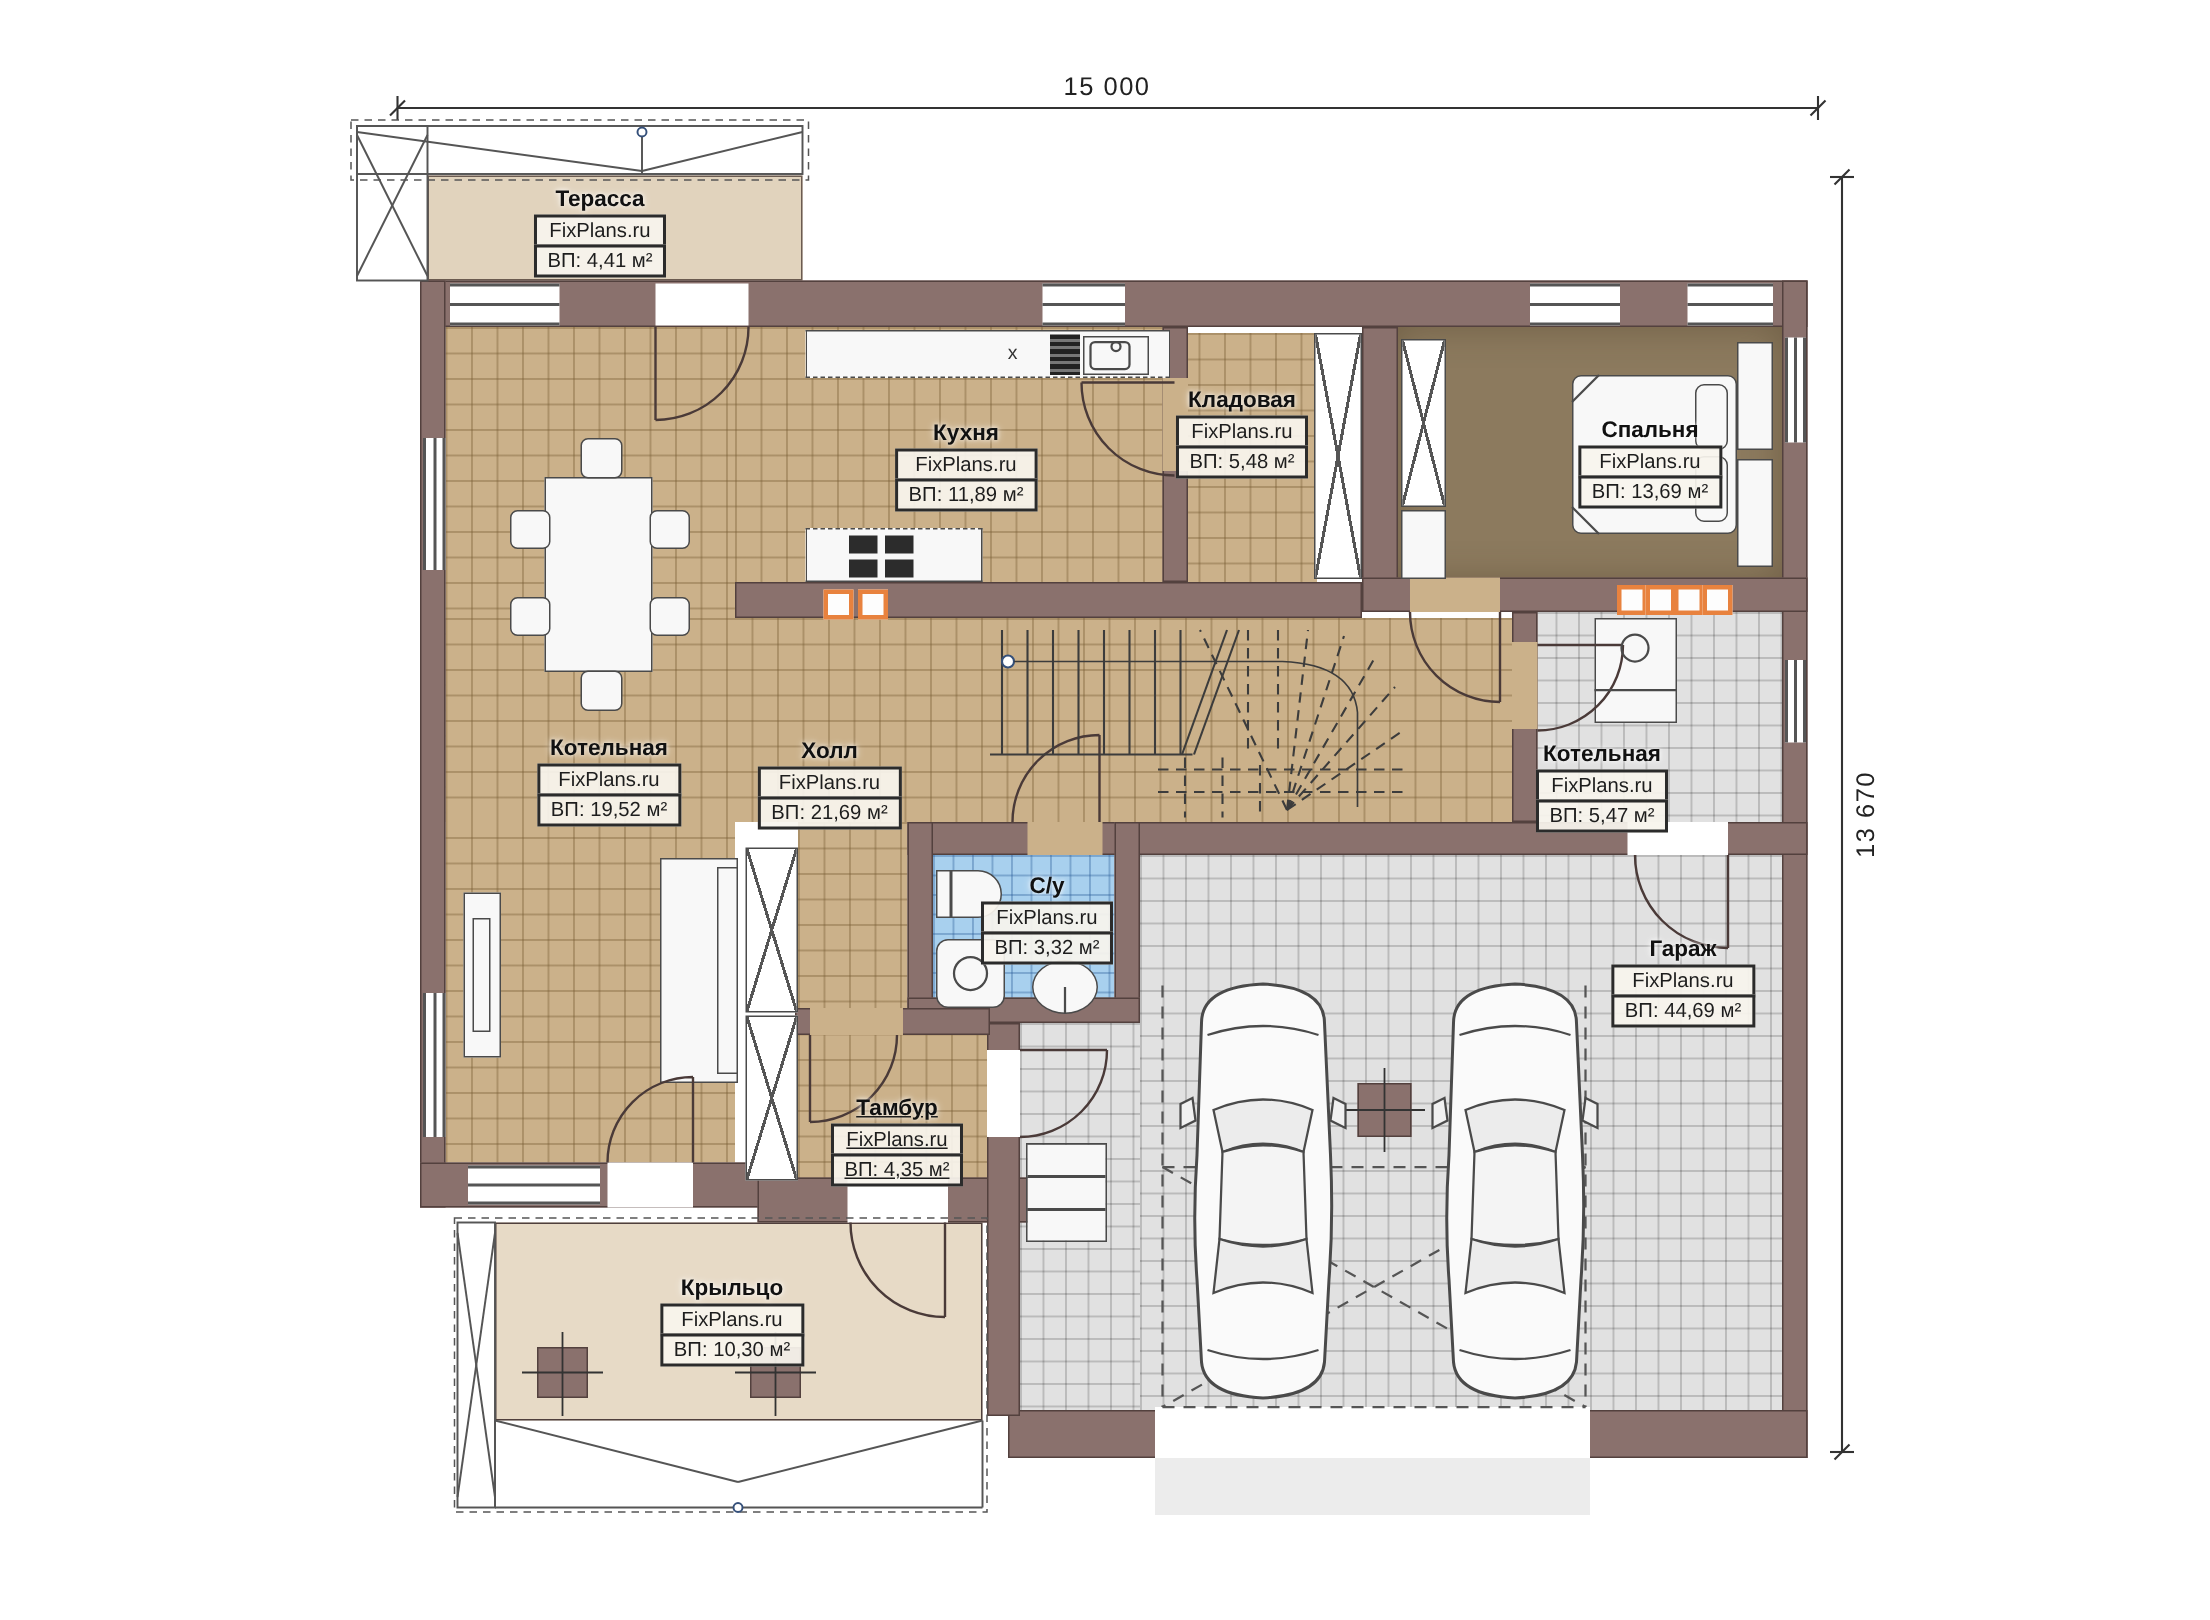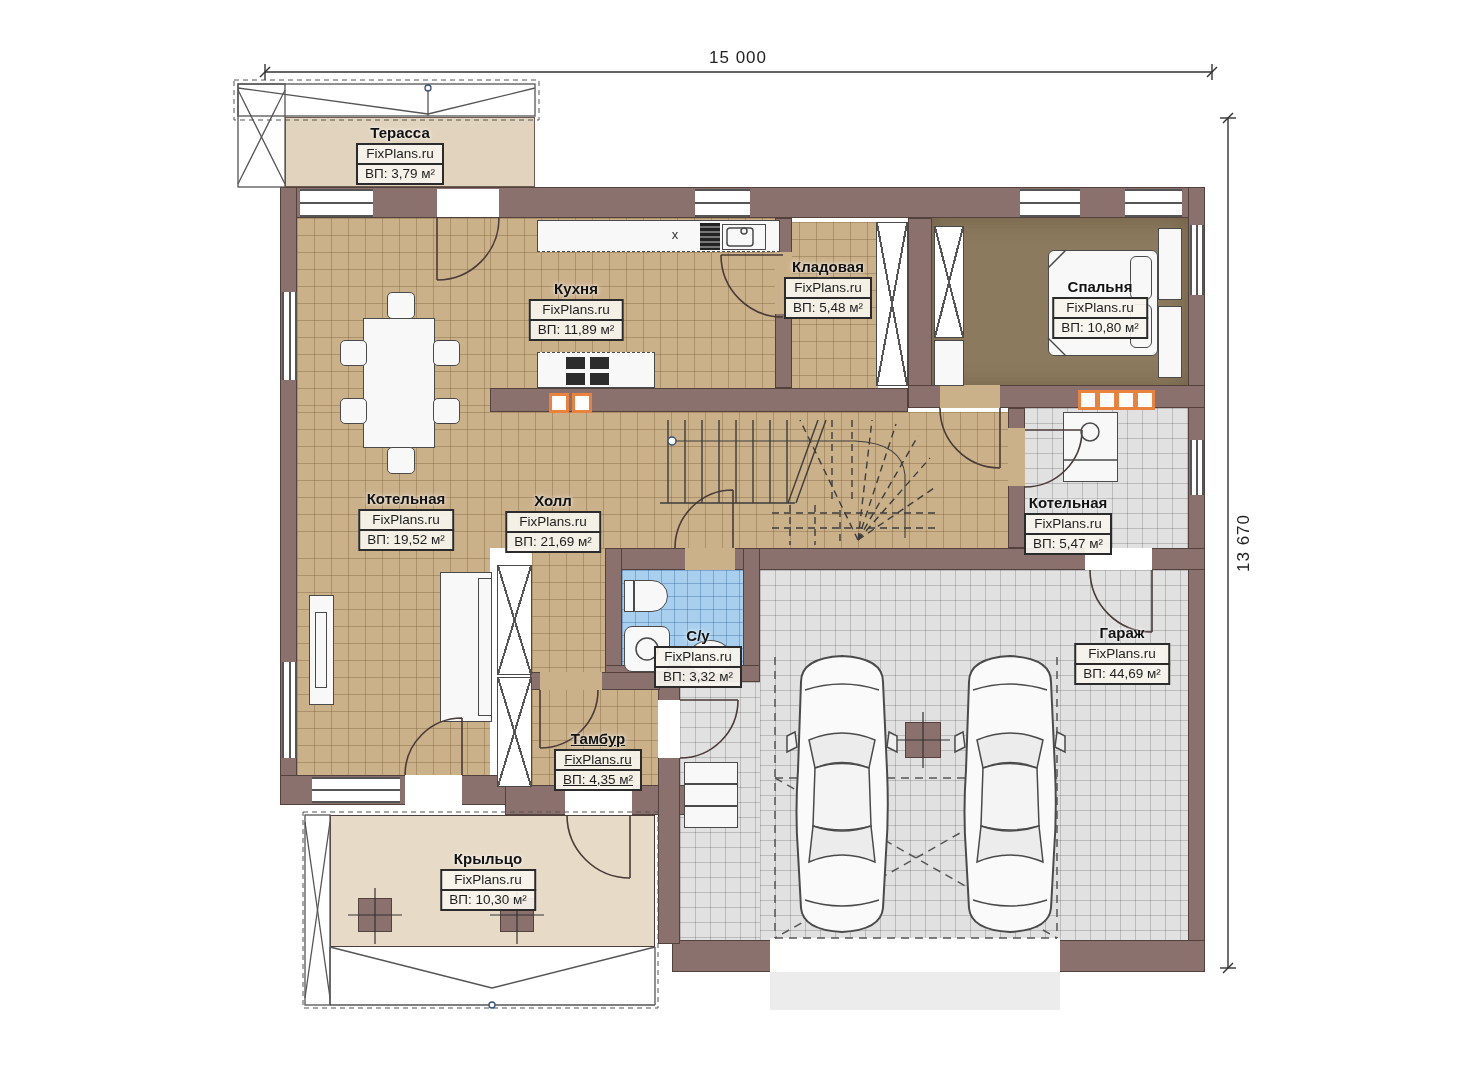--- a/index.html
+++ b/index.html
@@ -285,53 +285,53 @@
       <line x1="1048" y1="338" x2="1066" y2="356"></line>
     </g>
   </svg>
 
   <div class="dimlabel" style="left:738px;top:48px;transform:translateX(-50%);">15 000</div>
   <div class="dimlabel" style="left:1244px;top:543px;transform:translate(-50%,-50%) rotate(-90deg);">13 670</div>
 
   <div class="rlabel" style="left:400px;top:124px;">
     <div class="rname">Терасса</div>
     <span class="rbox">FixPlans.ru</span>
-    <span class="rbox">ВП: 3,79 м²</span>
-  </div>
-  <div class="rlabel" style="left:576px;top:280px;">
+    <span class="rbox">ВП: 4,41 м²</span>
+  </div>
+  <div class="rlabel" style="left:644px;top:280px;">
     <div class="rname">Кухня</div>
     <span class="rbox">FixPlans.ru</span>
     <span class="rbox">ВП: 11,89 м²</span>
   </div>
   <div class="rlabel" style="left:828px;top:258px;text-align:center;">
     <div class="rname">Кладовая</div>
     <span class="rbox">FixPlans.ru</span>
     <span class="rbox">ВП: 5,48 м²</span>
   </div>
   <div class="rlabel" style="left:1100px;top:278px;">
     <div class="rname">Спальня</div>
     <span class="rbox">FixPlans.ru</span>
-    <span class="rbox">ВП: 10,80 м²</span>
+    <span class="rbox">ВП: 13,69 м²</span>
   </div>
   <div class="rlabel" style="left:406px;top:490px;">
     <div class="rname">Котельная</div>
     <span class="rbox">FixPlans.ru</span>
     <span class="rbox">ВП: 19,52 м²</span>
   </div>
   <div class="rlabel" style="left:553px;top:460px;margin-top:32px;">
     <div class="rname">Холл</div>
     <span class="rbox">FixPlans.ru</span>
     <span class="rbox">ВП: 21,69 м²</span>
   </div>
   <div class="rlabel" style="left:1068px;top:470px;margin-top:24px;">
     <div class="rname">Котельная</div>
     <span class="rbox">FixPlans.ru</span>
     <span class="rbox">ВП: 5,47 м²</span>
   </div>
-  <div class="rlabel" style="left:698px;top:582px;margin-top:45px;">
+  <div class="rlabel" style="left:698px;top:582px;">
     <div class="rname">С/у</div>
     <span class="rbox">FixPlans.ru</span>
     <span class="rbox">ВП: 3,32 м²</span>
   </div>
   <div class="rlabel" style="left:1122px;top:624px;">
     <div class="rname">Гараж</div>
     <span class="rbox">FixPlans.ru</span>
     <span class="rbox">ВП: 44,69 м²</span>
   </div>
   <div class="rlabel" style="left:598px;top:730px;text-decoration:underline;">

